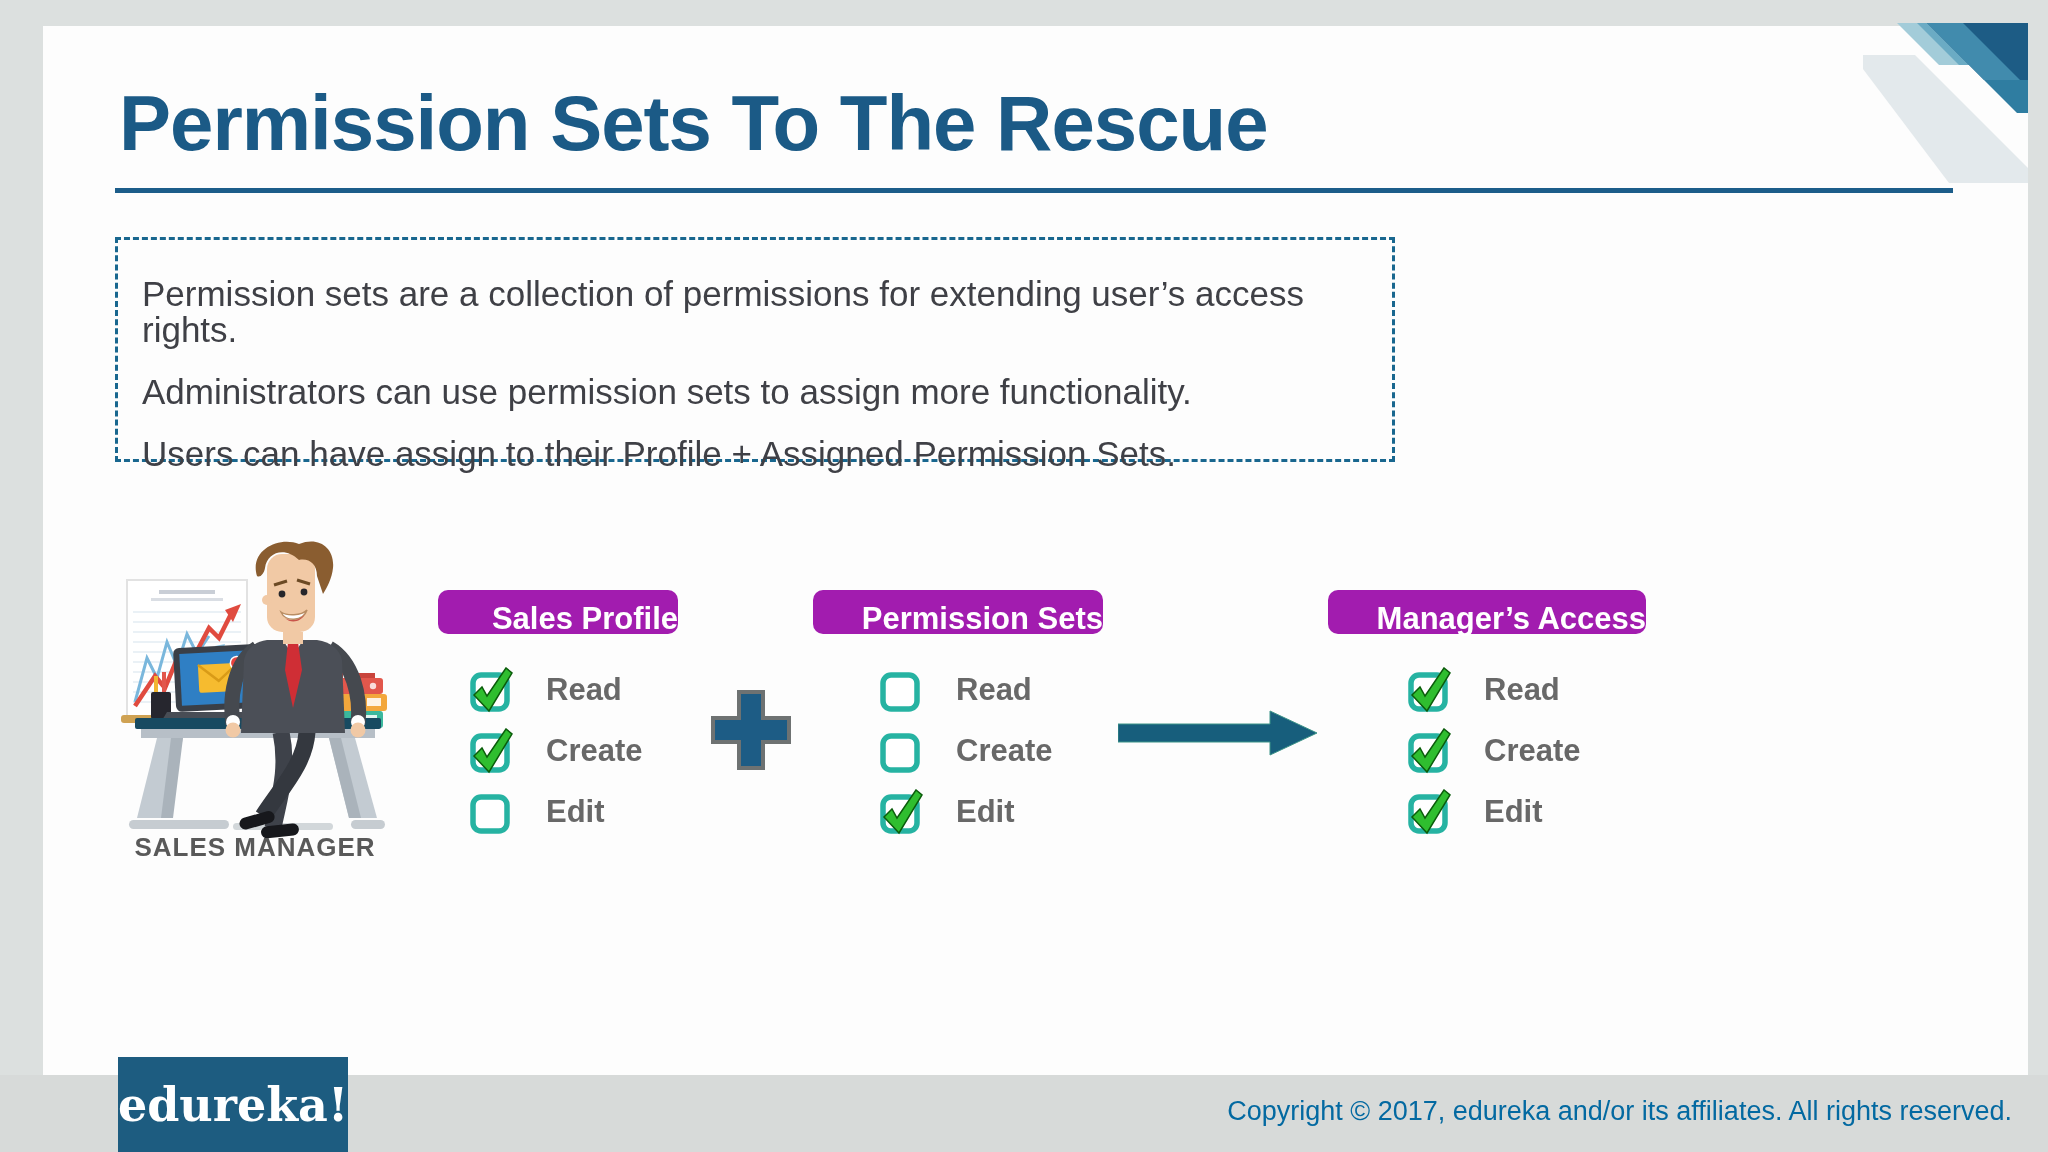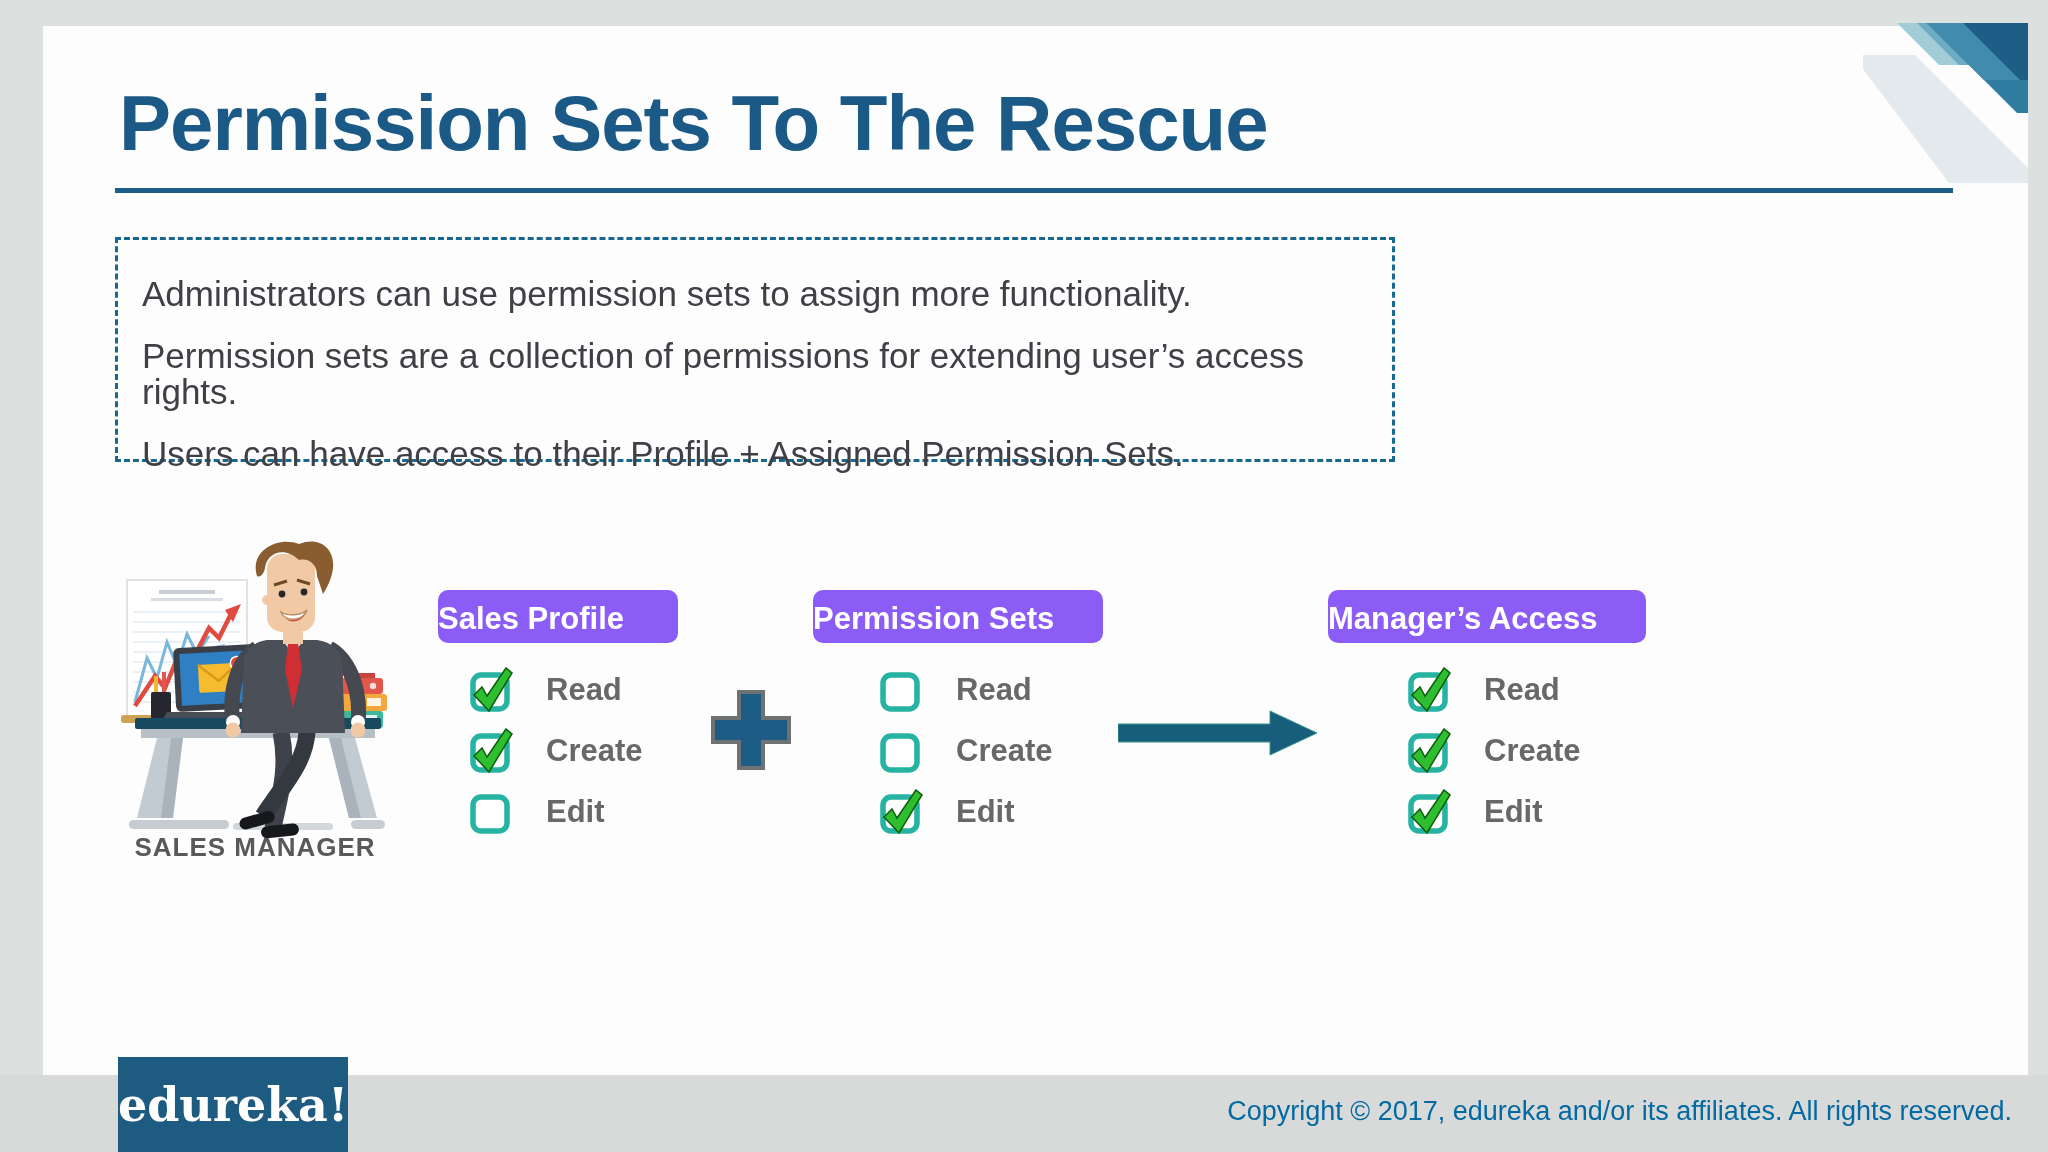--- a/index.html
+++ b/index.html
@@ -30,23 +30,23 @@
   .info-box p{
     margin:0 0 26px 0;font-size:35px;line-height:36px;color:#3f4046;
   }
   .illu{position:absolute;left:78px;top:510px;width:268px;height:330px;}
   .illu svg{position:absolute;left:0;top:0;}
   .caption{
     position:absolute;top:296px;left:0;width:100%;text-align:center;
     font-size:26px;font-weight:bold;color:#595959;letter-spacing:1px;
   }
   .badge{
-    position:absolute;top:564px;height:53px;line-height:58px;
-    background:#8b5cf6;border-radius:10px;color:#ffffff;
-    font-size:31px;font-weight:bold;text-align:left;
+    position:absolute;top:564px;height:44px;line-height:58px;
+    background:#a21caf;border-radius:10px;color:#ffffff;
+    font-size:31px;font-weight:bold;text-align:right;
   }
   .rows{position:absolute;top:641px;display:flex;flex-direction:column;gap:16px;}
   .row{display:flex;align-items:center;height:45px;gap:26px;}
   .lbl{font-size:31px;font-weight:bold;color:#686868;}
   .c1 .badge{left:395px;width:240px;}
   .c1 .rows{left:427px;}
   .c2 .badge{left:770px;width:290px;}
   .c2 .rows{left:837px;}
   .c3 .badge{left:1285px;width:318px;}
   .c3 .rows{left:1365px;}
@@ -79,23 +79,23 @@
     <polygon points="84,0 114,0 156,42 126,42" fill="#58a0bc" opacity="0.75"></polygon>
     <polygon points="94,0 195,0 195,57 151,57" fill="#1d5c85"></polygon>
     <polygon points="94,0 130,0 187,57 151,57" fill="#4690b1" opacity="0.9"></polygon>
     <polygon points="151,57 195,57 195,90 184,90" fill="#2f7da1"></polygon>
   </svg>
 
   <h1 class="title">Permission Sets To The Rescue</h1>
   <div class="title-rule"></div>
 
   <div class="info-box">
+    <p>Permission sets are a collection of permissions for extending user’s access rights.</p>
     <p>Administrators can use permission sets to assign more functionality.</p>
-    <p>Permission sets are a collection of permissions for extending user’s access rights.</p>
-    <p>Users can have access to their Profile + Assigned Permission Sets.</p>
+    <p>Users can have assign to their Profile + Assigned Permission Sets.</p>
   </div>
 
   <div class="illu">
     <svg width="268" height="308" viewBox="0 0 268 308">
 
       <rect x="6" y="44" width="120" height="136" fill="#ffffff" stroke="#e2e2e2" stroke-width="2"></rect>
       <rect x="38" y="54" width="56" height="4" fill="#c9ced6"></rect>
       <rect x="30" y="62" width="72" height="3" fill="#dadee4"></rect>
       <g stroke="#e3ecf3" stroke-width="1.5">
         <line x1="12" y1="76" x2="120" y2="76"></line>

